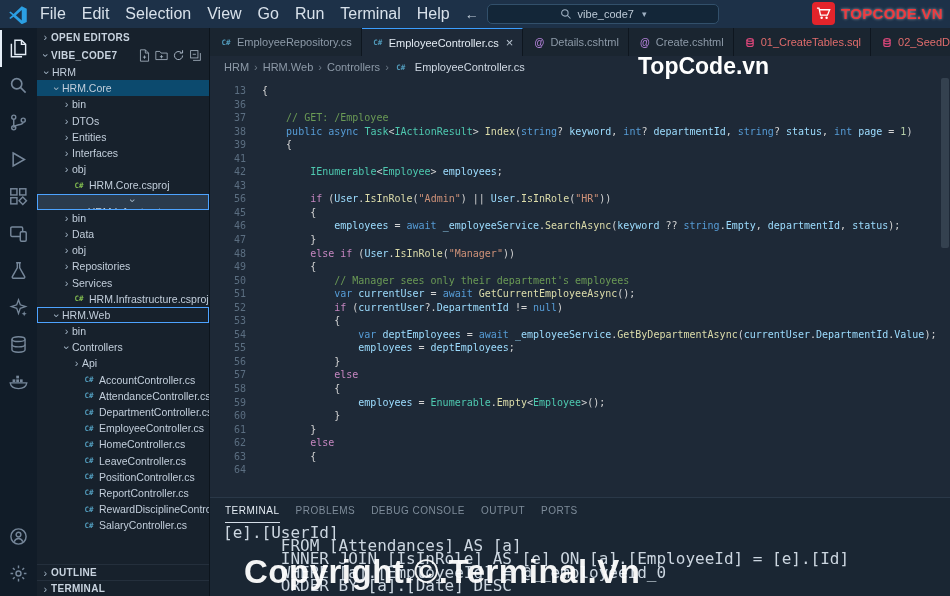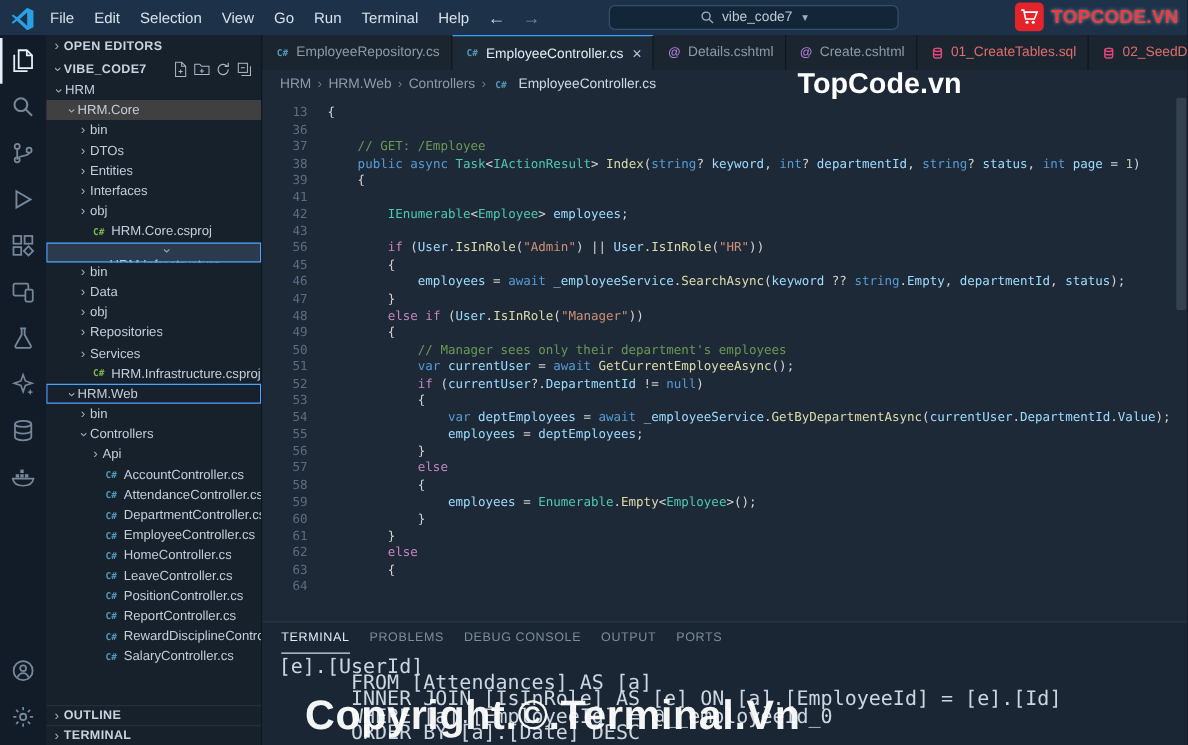--- a/index.html
+++ b/index.html
@@ -4,21 +4,21 @@
 <style>
   *{margin:0;padding:0;box-sizing:border-box}
   html,body{width:950px;height:596px;overflow:hidden;background:#0c141c}
   body{font-family:"Liberation Sans",sans-serif;font-size:12px;color:#cfd8e3}
   .app{width:950px;height:596px;display:flex;flex-direction:column;background:#1e2937;position:relative;overflow:hidden}
 
   
   .titlebar{height:28px;background:#1d3148;display:flex;align-items:center;padding:0 6px;position:relative;flex:none;z-index:40}
   .vsc-logo{width:20px;height:20px;display:inline-flex;align-items:center;justify-content:center;margin:0 4px 0 2px}
   .menubar{display:flex;align-items:center}
-  .menu-item{padding:0 8px;height:22px;line-height:22px;font-size:12px;color:#d8e1ea;border-radius:4px;cursor:default}
+  .menu-item{padding:0 8px;height:22px;line-height:22px;font-size:16px;color:#d8e1ea;border-radius:4px;cursor:default}
   .navarrow{font-size:14px;color:#c4d0dc;padding:0 7px}
   .navarrow.dim{color:#77879a}
   .searchbox{position:absolute;left:487px;top:4px;width:232px;height:20px;background:#132638;border:1px solid #32506b;border-radius:5px;display:flex;align-items:center;justify-content:center;gap:6px;font-size:11px;color:#bcc9d6}
   .sb-ico{width:12px;height:12px;display:inline-flex;color:#9fb0c2}
   .sb-chev{font-size:9px;color:#9fb0c2;margin-left:2px}
   .brand{position:absolute;right:7px;top:2px;display:flex;align-items:center;gap:6px}
   .brand-box{width:23px;height:23px;background:#e3242b;border-radius:4px;display:inline-flex;align-items:center;justify-content:center}
   .brand-box .icon{width:15px;height:15px;display:inline-flex}
   .brand-text{font-size:15px;font-weight:800;letter-spacing:.3px;color:#f03a3e;text-shadow:0 0 3px rgba(255,255,255,.55)}
 
@@ -37,21 +37,21 @@
   .sb-header{height:24px;flex:none;display:flex;align-items:center;padding:0 9px;font-size:10.5px;letter-spacing:.5px;color:#aab7c5}
   .sb-more{margin-left:auto;width:14px;height:14px;display:inline-flex;color:#aab7c5}
   .sec-row{height:18px;flex:none;display:flex;align-items:center;font-size:10px;font-weight:bold;color:#c8d3df;padding:0 3px;letter-spacing:.3px}
   .sec-row.bottom{border-top:1px solid #242f3c;height:16px}
   .chev{display:inline-block;width:11px;text-align:center;flex:none;font-size:11px;color:#9fb0c0;transform-origin:50% 55%;font-weight:normal}
   .chev.exp{transform:rotate(90deg)}
   .ws-actions{margin-left:auto;display:flex;gap:4px;padding-right:4px;color:#aab7c5}
   .ws-actions .icon{width:13px;height:13px;display:inline-flex}
   .tree{flex:1;overflow:hidden;font-size:10.5px;min-height:0}
   .tree-row{height:16.2px;display:flex;align-items:center;color:#c2cedb;white-space:nowrap;overflow:hidden;cursor:pointer}
-  .tree-row.hl-bg{background:#404040}
+  .tree-row.hl-bg{background:#0c4a6e}
   .tree-row.hl-bg-border{background:#2b3b4d;outline:1px solid #4da3ff;outline-offset:-1px}
   .tree-row.hl-border{outline:1px solid #4da3ff;outline-offset:-1px}
   .chev-sp{display:inline-block;width:11px;flex:none}
   .fico{width:14px;height:13px;display:inline-flex;align-items:center;justify-content:center;flex:none;margin-right:3px}
   .fg-cs{color:#519aba;font-size:7.5px;font-weight:700;font-family:"DejaVu Sans Mono",monospace}
   .fg-csproj{color:#7fb84f;font-size:7.5px;font-weight:700;font-family:"DejaVu Sans Mono",monospace}
   .fg-cshtml{color:#b180d7;font-size:10px;font-weight:700}
   .tree-label{overflow:hidden}
 
   

